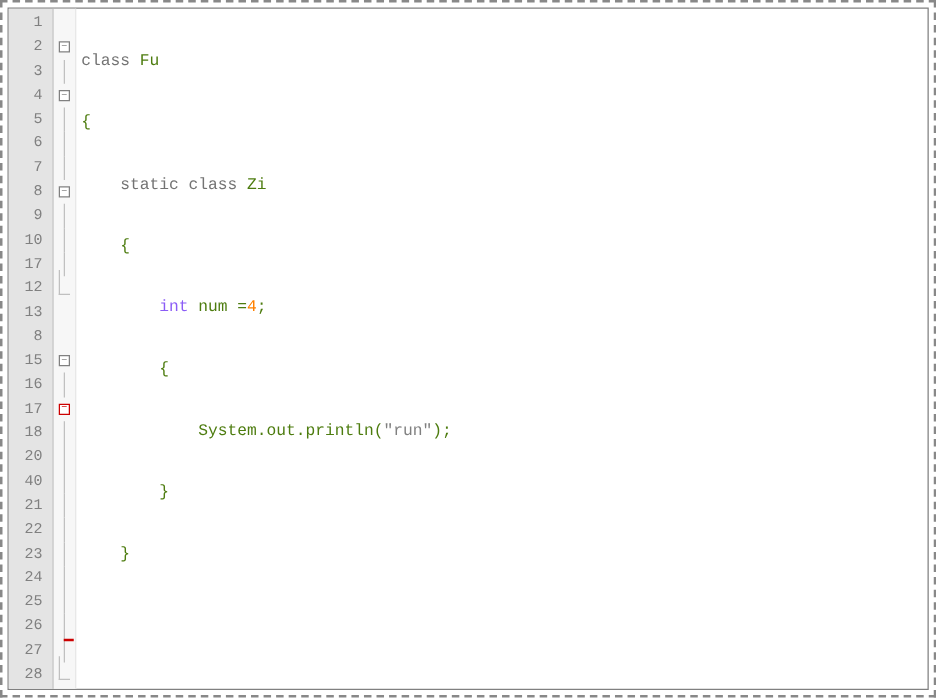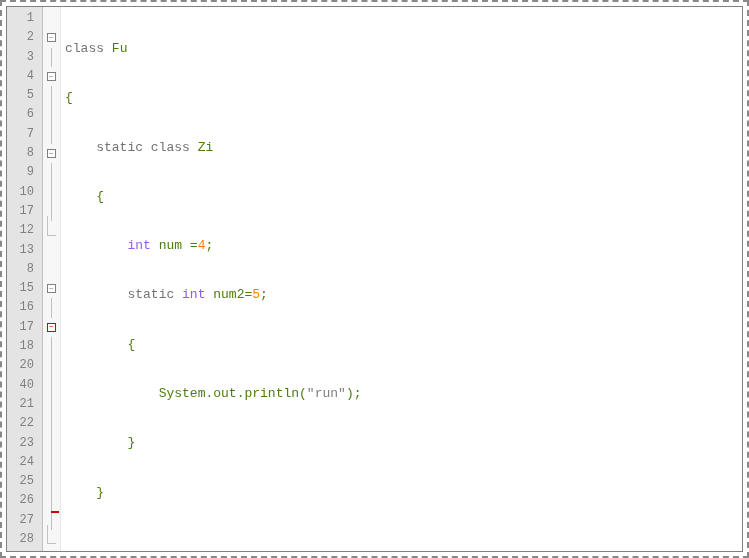--- a/index.html
+++ b/index.html
@@ -193,21 +193,20 @@
         <div class="fold-end"></div>
       </div>
   </div>
 
   <div class="code-area">
     <div class="code-line"><span class="kw">class</span> <span class="id">Fu</span></div>
     <div class="code-line"><span class="id">{</span></div>
     <div class="code-line">    <span class="kw">static</span> <span class="kw">class</span> <span class="id">Zi</span></div>
     <div class="code-line">    <span class="id">{</span></div>
     <div class="code-line">        <span class="type">int</span> <span class="id">num =</span><span class="num">4</span><span class="id">;</span></div>
-    <div class="code-line">        <span class="kw">static</span> <span class="type">int</span> <span class="id">num2=</span><span class="num">5</span><span class="id">;</span></div>
     <div class="code-line">        <span class="id">{</span></div>
     <div class="code-line">            <span class="id">System.out.println(</span><span class="str">"run"</span><span class="id">);</span></div>
     <div class="code-line">        <span class="id">}</span></div>
     <div class="code-line">    <span class="id">}</span></div>
     
     
     
     
     
     

